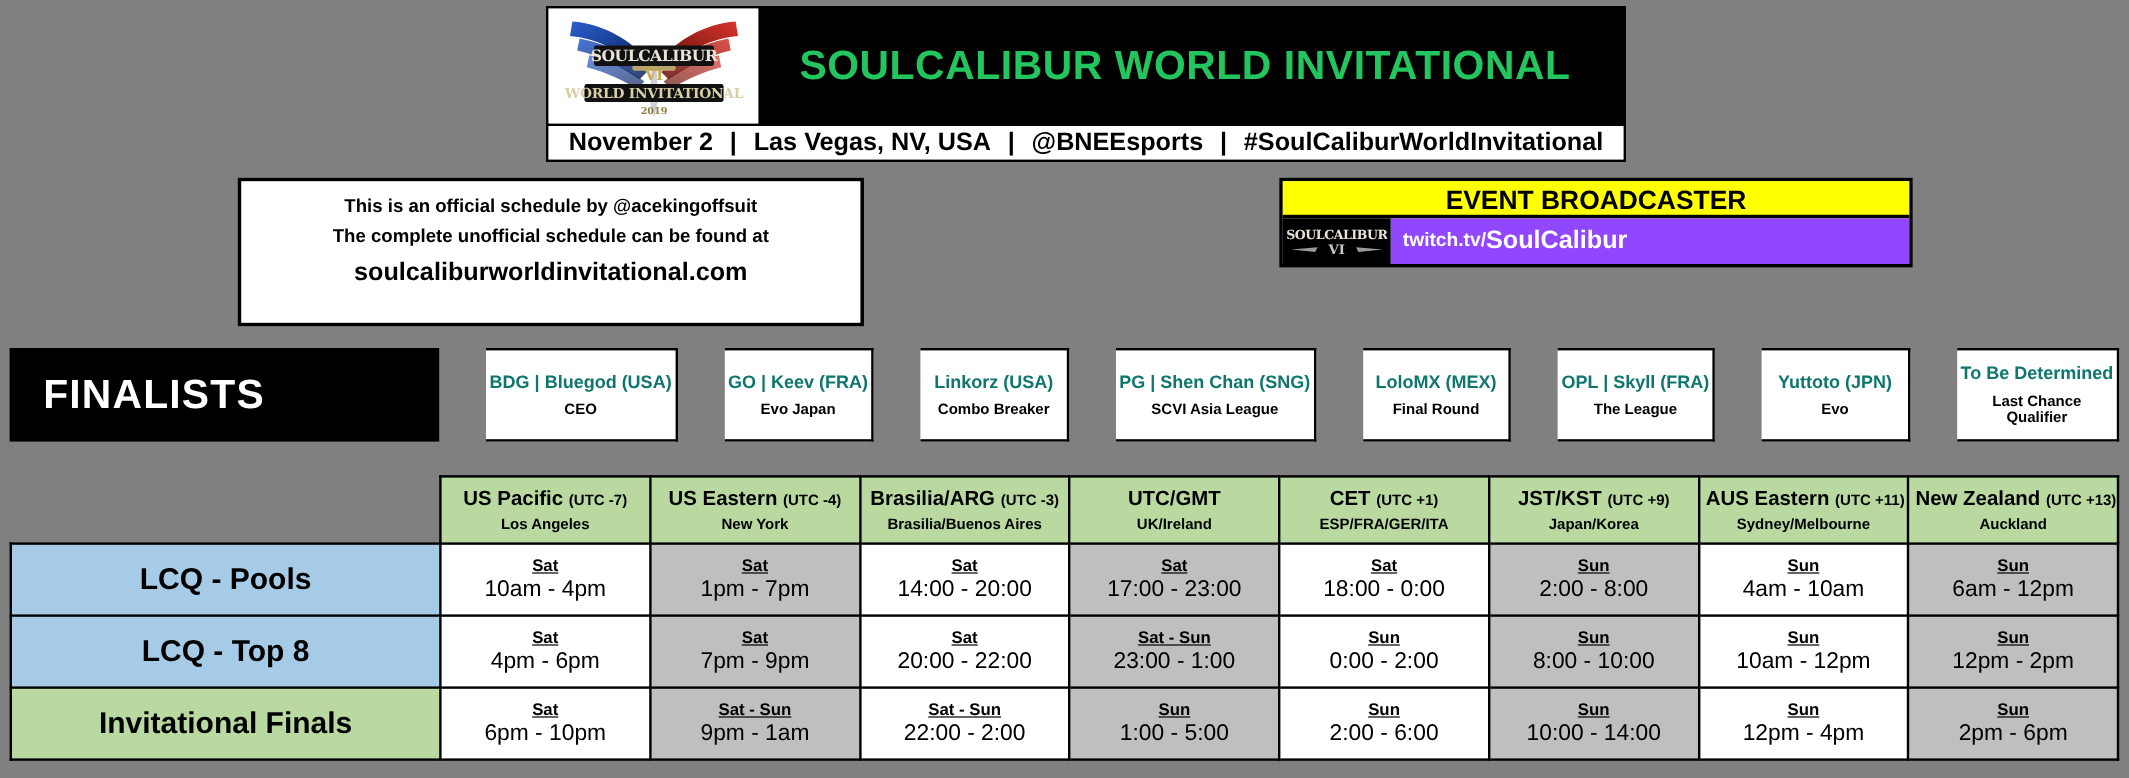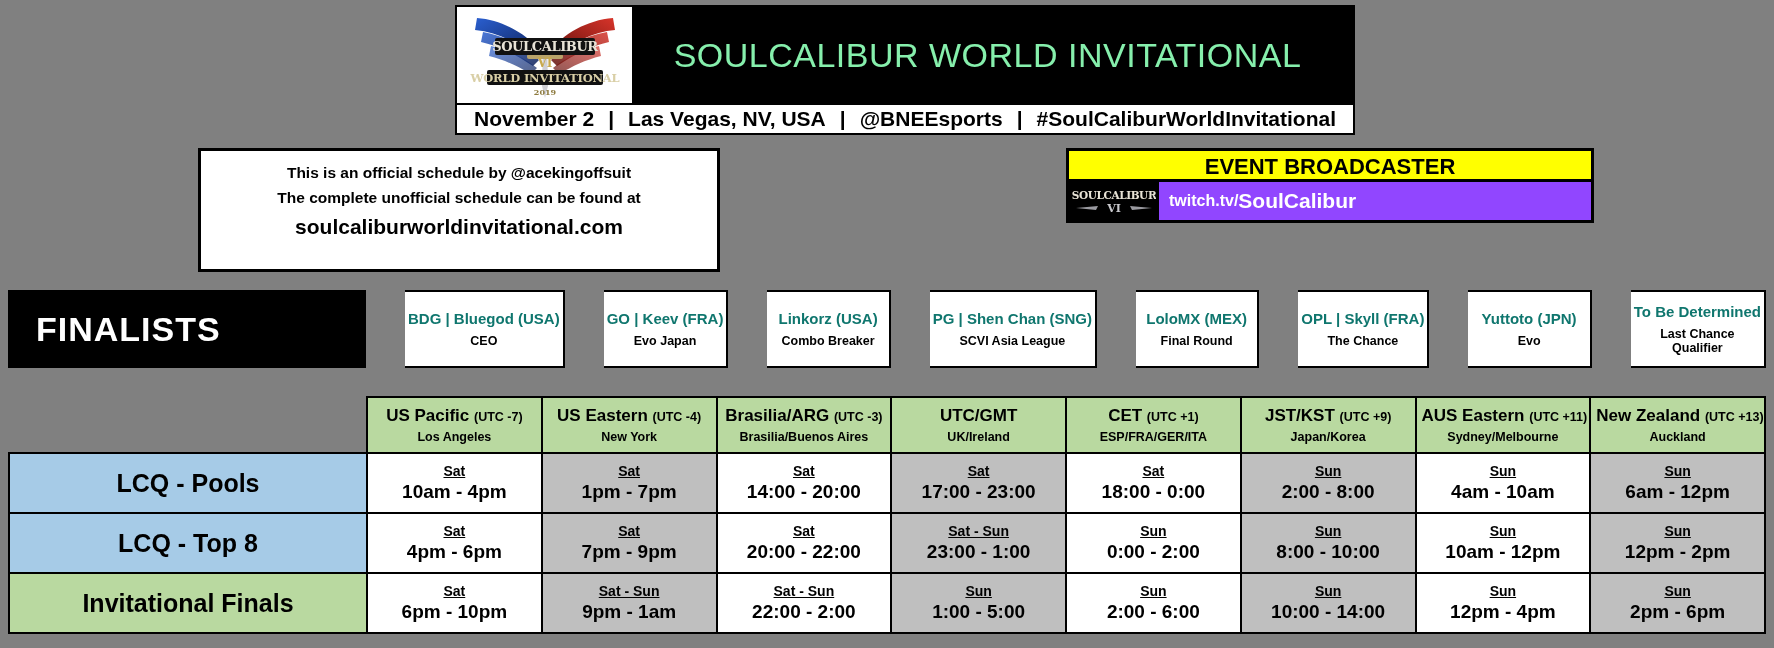--- a/index.html
+++ b/index.html
@@ -18,21 +18,21 @@
     display:flex; align-items:stretch;
     background:#000; border:2px solid #000; height:100px;
   }
   .logo-box{
     width:175px; background:#fff;
     display:flex; align-items:center; justify-content:center;
     flex:0 0 175px; position:relative; overflow:hidden;
   }
   .logo-svg{ width:160px; height:94px; display:block; }
   .header-title{
-    flex:1; color:#86efac; font-weight:normal; font-size:34px;
+    flex:1; color:#22c55e; font-weight:bold; font-size:34px;
     letter-spacing:.5px; display:flex; align-items:center;
     justify-content:center; padding-right:10px; white-space:nowrap;text-align:right;
   }
   .header-sub{
     border:2px solid #000; border-top:none; background:#fff;
     height:30px; display:flex; align-items:center; justify-content:center;
     font-weight:bold; font-size:21px; color:#000; white-space:nowrap;
   }
   .header-sub span.sep{ padding:0 14px; font-weight:bold; }
 
@@ -112,21 +112,21 @@
   }
   .rowhdr.blue{ background:#a6cbe7; }
   .rowhdr.green{ background:#b9d9a0; }
 
   .timecell{
     text-align:center; vertical-align:middle; height:60px; padding:3px 2px;
   }
   .timecell.white{ background:#ffffff; }
   .timecell.grey{ background:#bfbfbf; }
   .day{ font-size:14px; font-weight:bold; color:#000;text-decoration:underline; }
-  .range{ font-size:19px; font-weight:bold; color:#000; margin-top:2px;
+  .range{ font-size:19px; font-weight:normal; color:#000; margin-top:2px;
           white-space:nowrap;}
 </style>
 </head>
 <body>
 
 <div class="page">
 
   <div class="header-wrap">
     <div class="header-bar">
       <div class="logo-box">
@@ -214,21 +214,21 @@
     <div class="fin-cell">
       <div class="fin-name">PG | Shen Chan (SNG)</div>
       <div class="fin-sub">SCVI Asia League</div>
     </div>
     <div class="fin-cell">
       <div class="fin-name">LoloMX (MEX)</div>
       <div class="fin-sub">Final Round</div>
     </div>
     <div class="fin-cell">
       <div class="fin-name">OPL | Skyll (FRA)</div>
-      <div class="fin-sub">The Chance</div>
+      <div class="fin-sub">The League</div>
     </div>
     <div class="fin-cell">
       <div class="fin-name">Yuttoto (JPN)</div>
       <div class="fin-sub">Evo</div>
     </div>
     <div class="fin-cell">
       <div class="fin-name">To Be Determined</div>
       <div class="fin-sub">Last Chance Qualifier</div>
     </div>
   </div>

